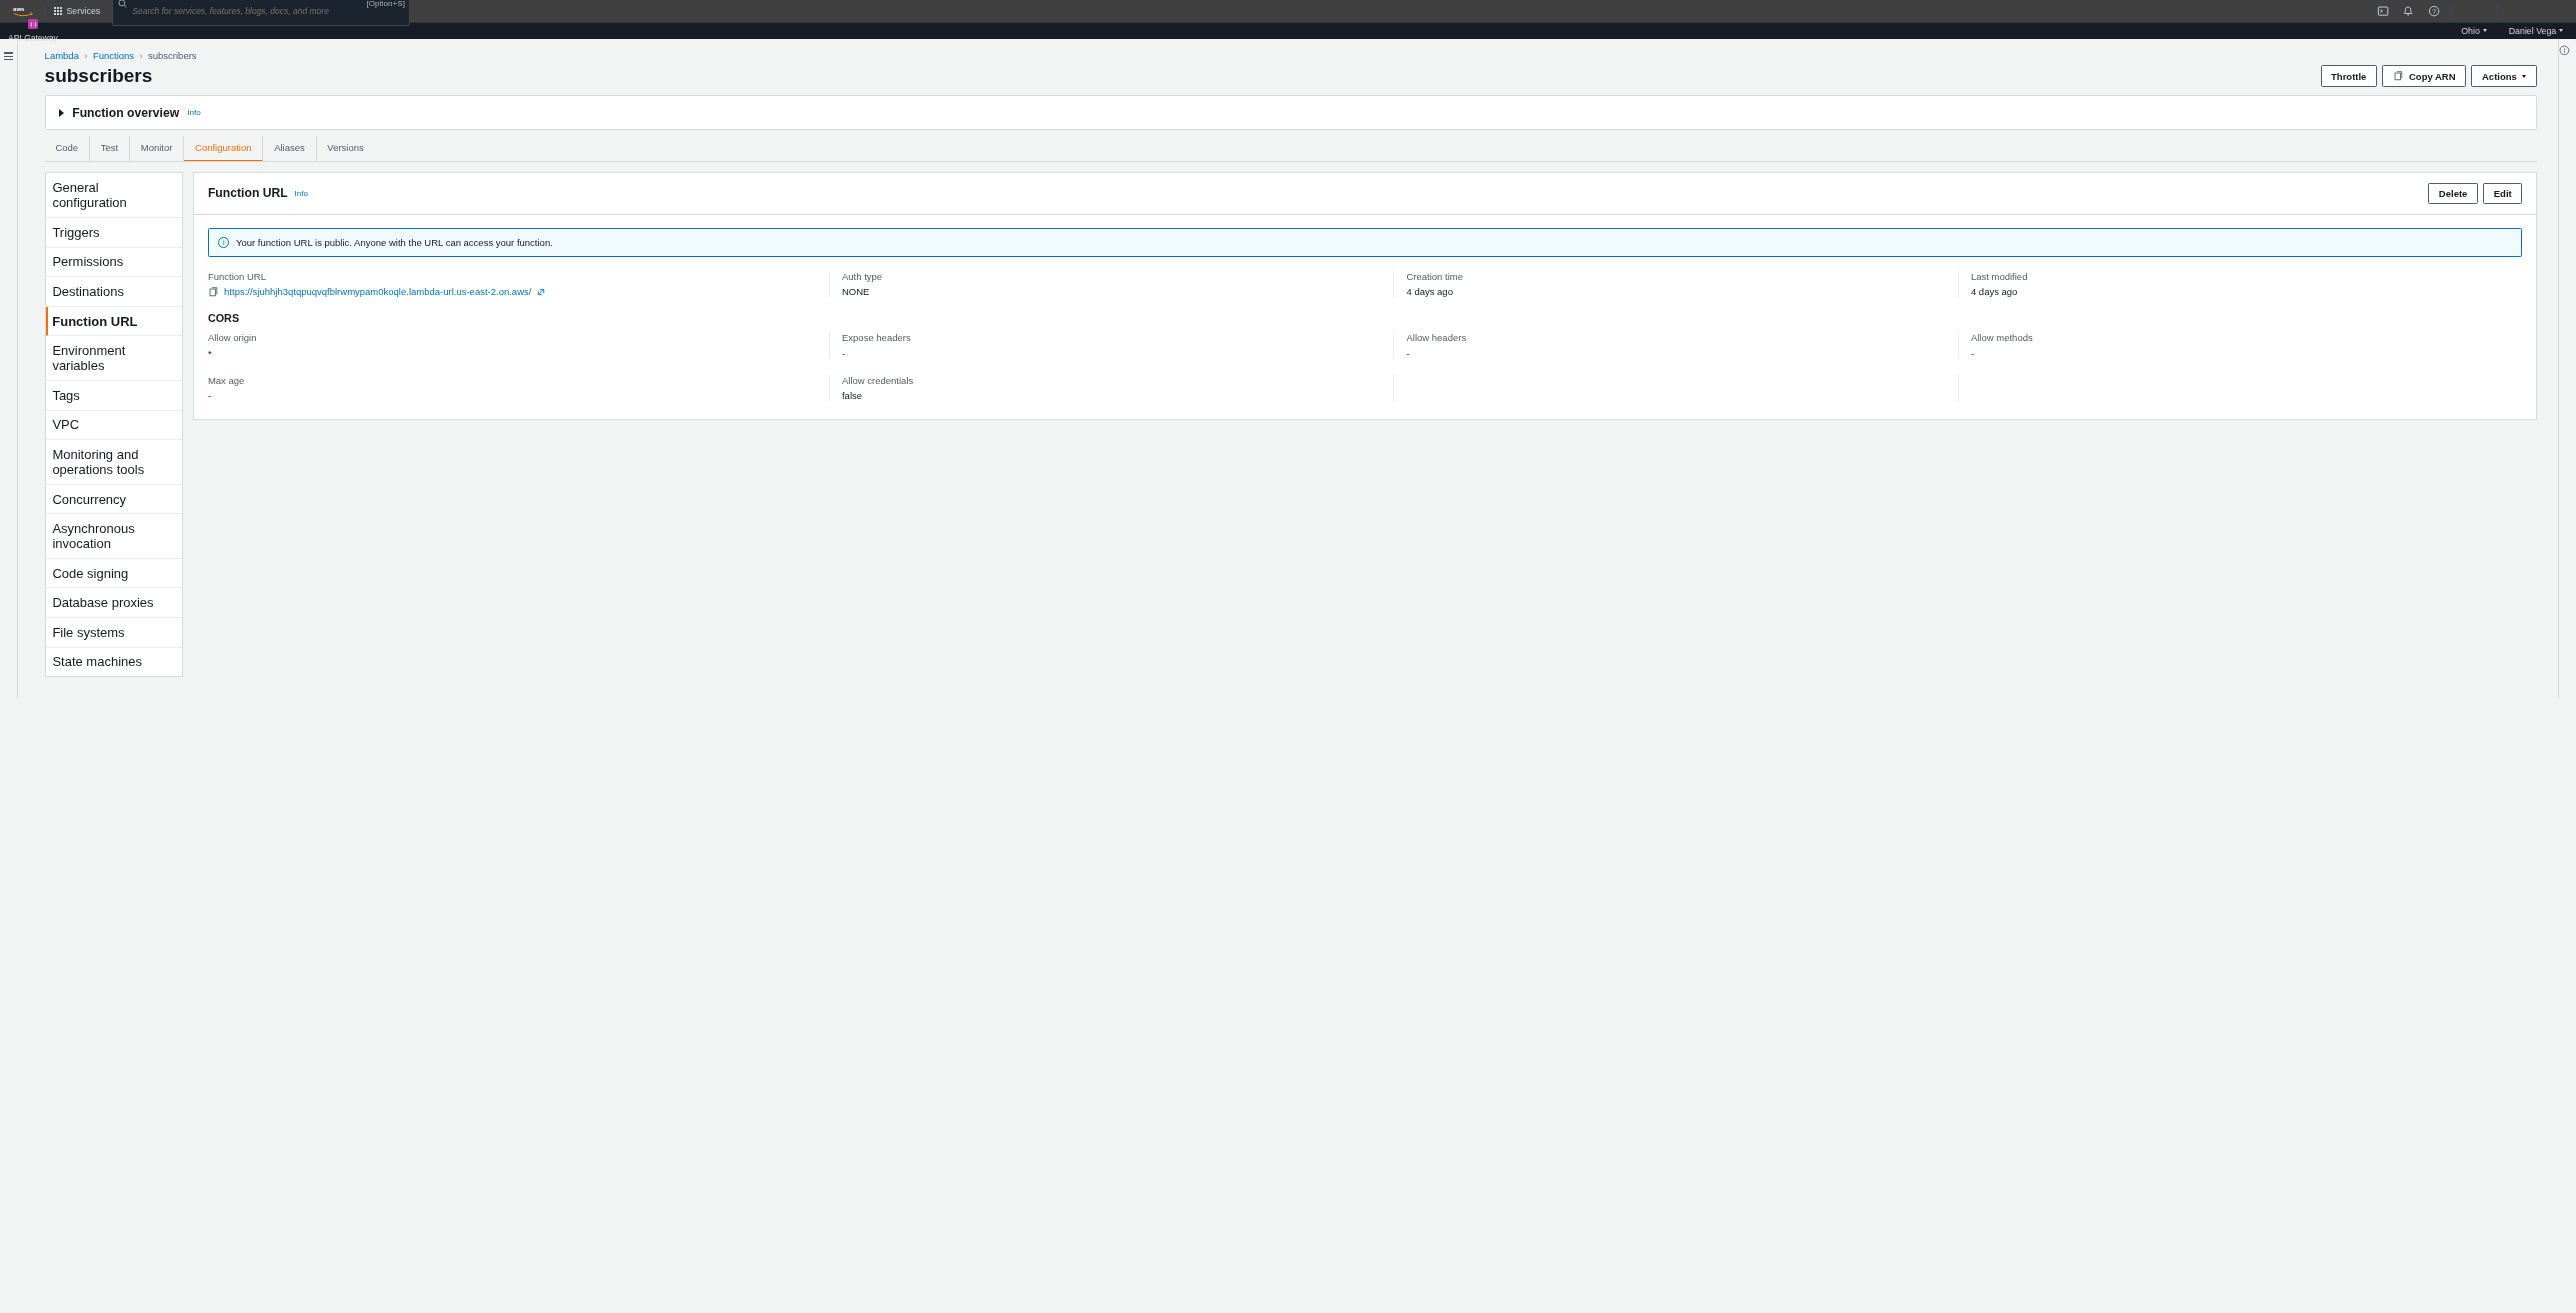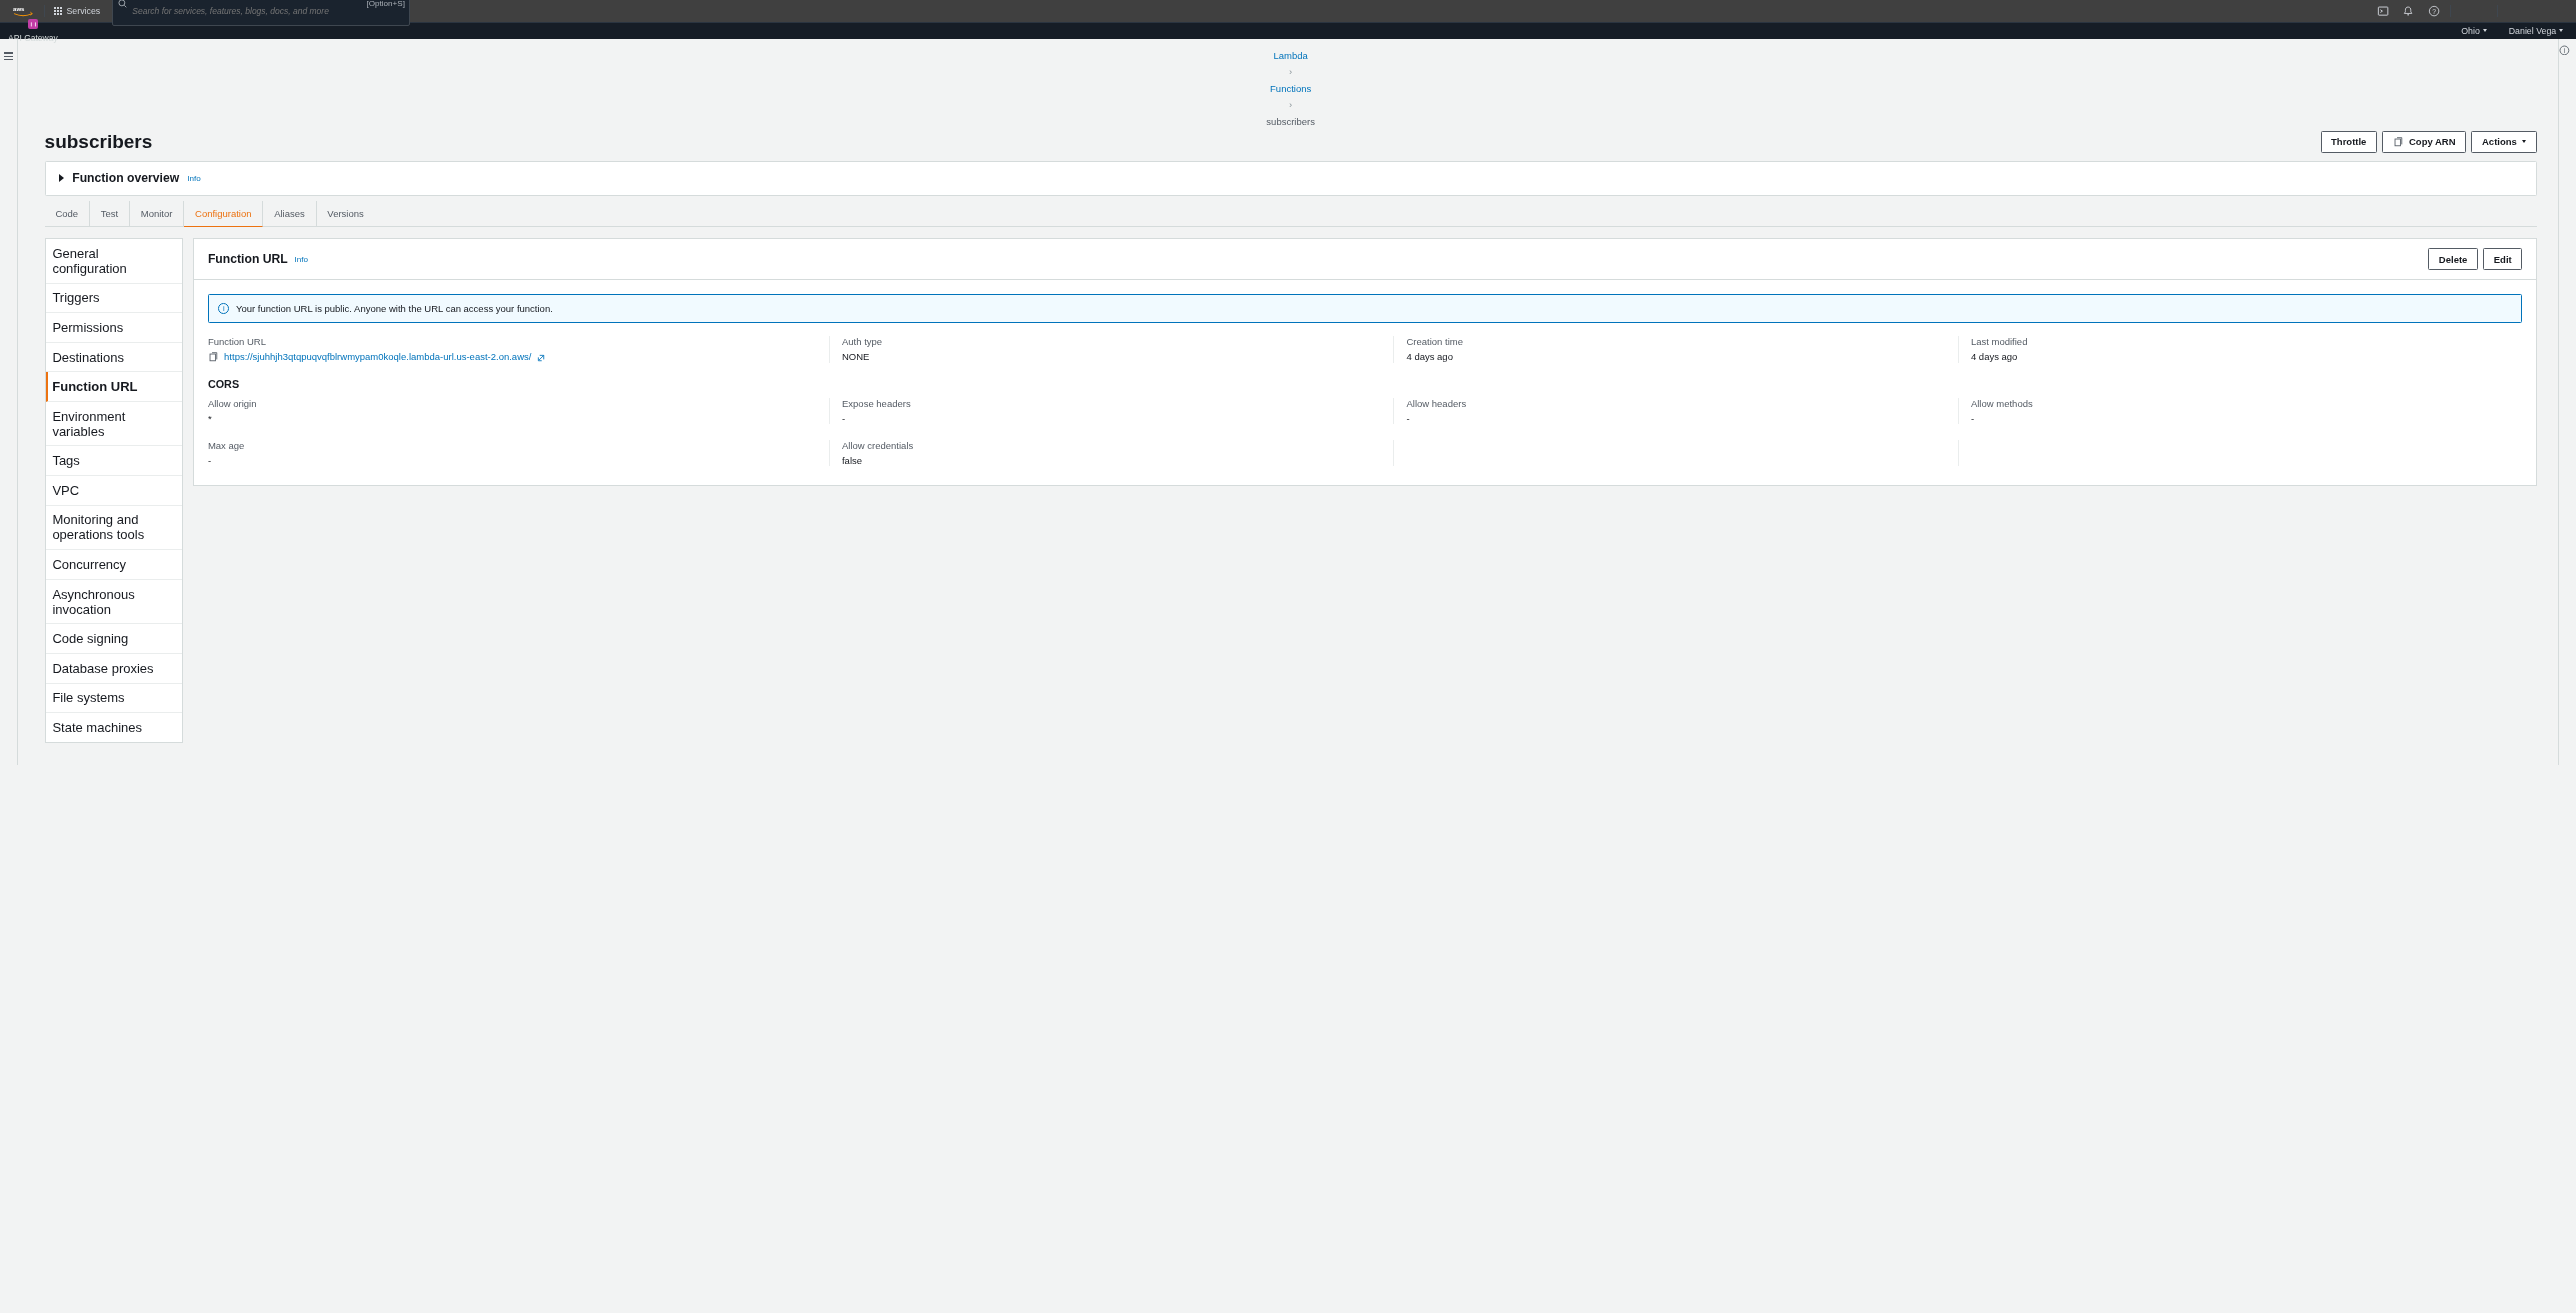--- a/index.html
+++ b/index.html
@@ -32,21 +32,21 @@
     
     .app-body { display:flex; }
     .left-rail { width:17.6px; border-right:0.7px solid #d5dbdb; padding-top:5.4px; text-align:center; background:#f2f3f3; }
     .hamburger { display:inline-flex; flex-direction:column; gap:2px; padding:2.7px; cursor:pointer; }
     .hamburger span { width:9.5px; height:1.4px; background:#545b64; }
     .right-rail { width:17.6px; border-left:0.7px solid #d5dbdb; padding-top:5.4px; text-align:center; background:#f2f3f3; }
 
     .main-column { flex:1; padding: 10.8px 21.7px 21.7px 27px; overflow:auto; }
 
     
-    .breadcrumb { display:flex; align-items:center; gap:5.4px; font-size:9.5px; margin-bottom: 4.1px; flex-direction: column; }
+    .breadcrumb { display:flex; align-items:center; gap:5.4px; font-size:9.5px; margin-bottom: 4.1px; }
     .breadcrumb a { color:#0073bb; }
     .bc-sep { color:#879196; }
     .breadcrumb .current { color:#545b64; }
 
     
     .page-header { display:flex; align-items:center; justify-content:space-between; margin: 4.1px 0 8.1px 0; }
     .page-header h1 { font-size:19px; font-weight:600; color:#16191f; }
     .header-actions { display:flex; gap:5.4px; }
     .btn { background:#fff; border:0.7px solid #545b64; border-radius:1.4px; padding:4.1px 9.5px; font-size:9.5px; font-weight:bold; color:#16191f; cursor:pointer; display:inline-flex; align-items:center; gap:5.4px; }
     .btn .caret-down { border-top-color:#16191f; }

